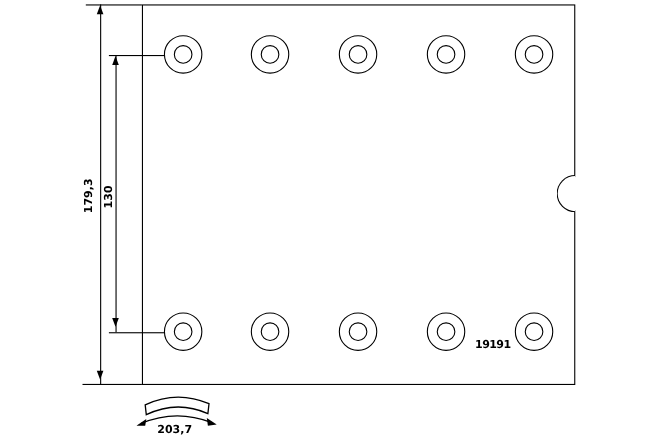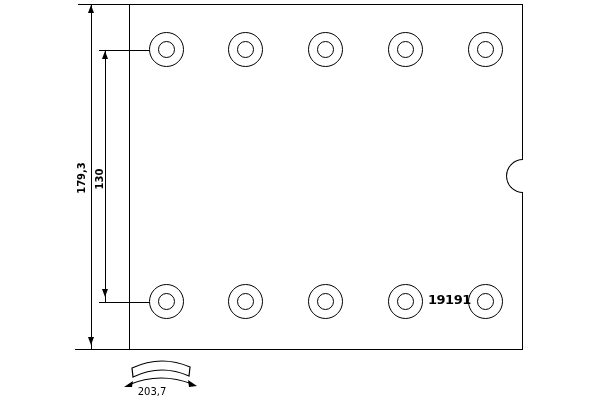--- a/index.html
+++ b/index.html
@@ -89,43 +89,42 @@
     font-weight: bold;
     text-align: center;
     white-space: nowrap;
     line-height: 12px;
   }
   .rot {
     transform: rotate(-90deg);
   }
   .part-number {
     position: absolute;
-    left: 428px; top: 293px;
+    left: 428px; top: 307px;
     width: 40px;
     text-align: center;
     color: #000;
-    font-size: 13px;
+    font-size: 10px;
     font-weight: bold;
     letter-spacing: -0.5px;
     line-height: 14px;
     z-index: 4;
   }
   .arc-symbol {
     position: absolute;
     left: 124px; top: 356px;
     z-index: 2;
   }
   .arc-dim-label {
     position: absolute;
-    left: 126px; top: 386px;
+    left: 143px; top: 386px;
     width: 52px;
-    text-align: center;
     color: #000;
     font-size: 10px;
-    font-weight: normal;
+    font-weight: bold;
   }
 </style>
 </head>
 <body>
 
 <div class="canvas">
 
   <div class="part-outline"></div>
   <div class="notch-mask"></div>
   <div class="notch"></div>

